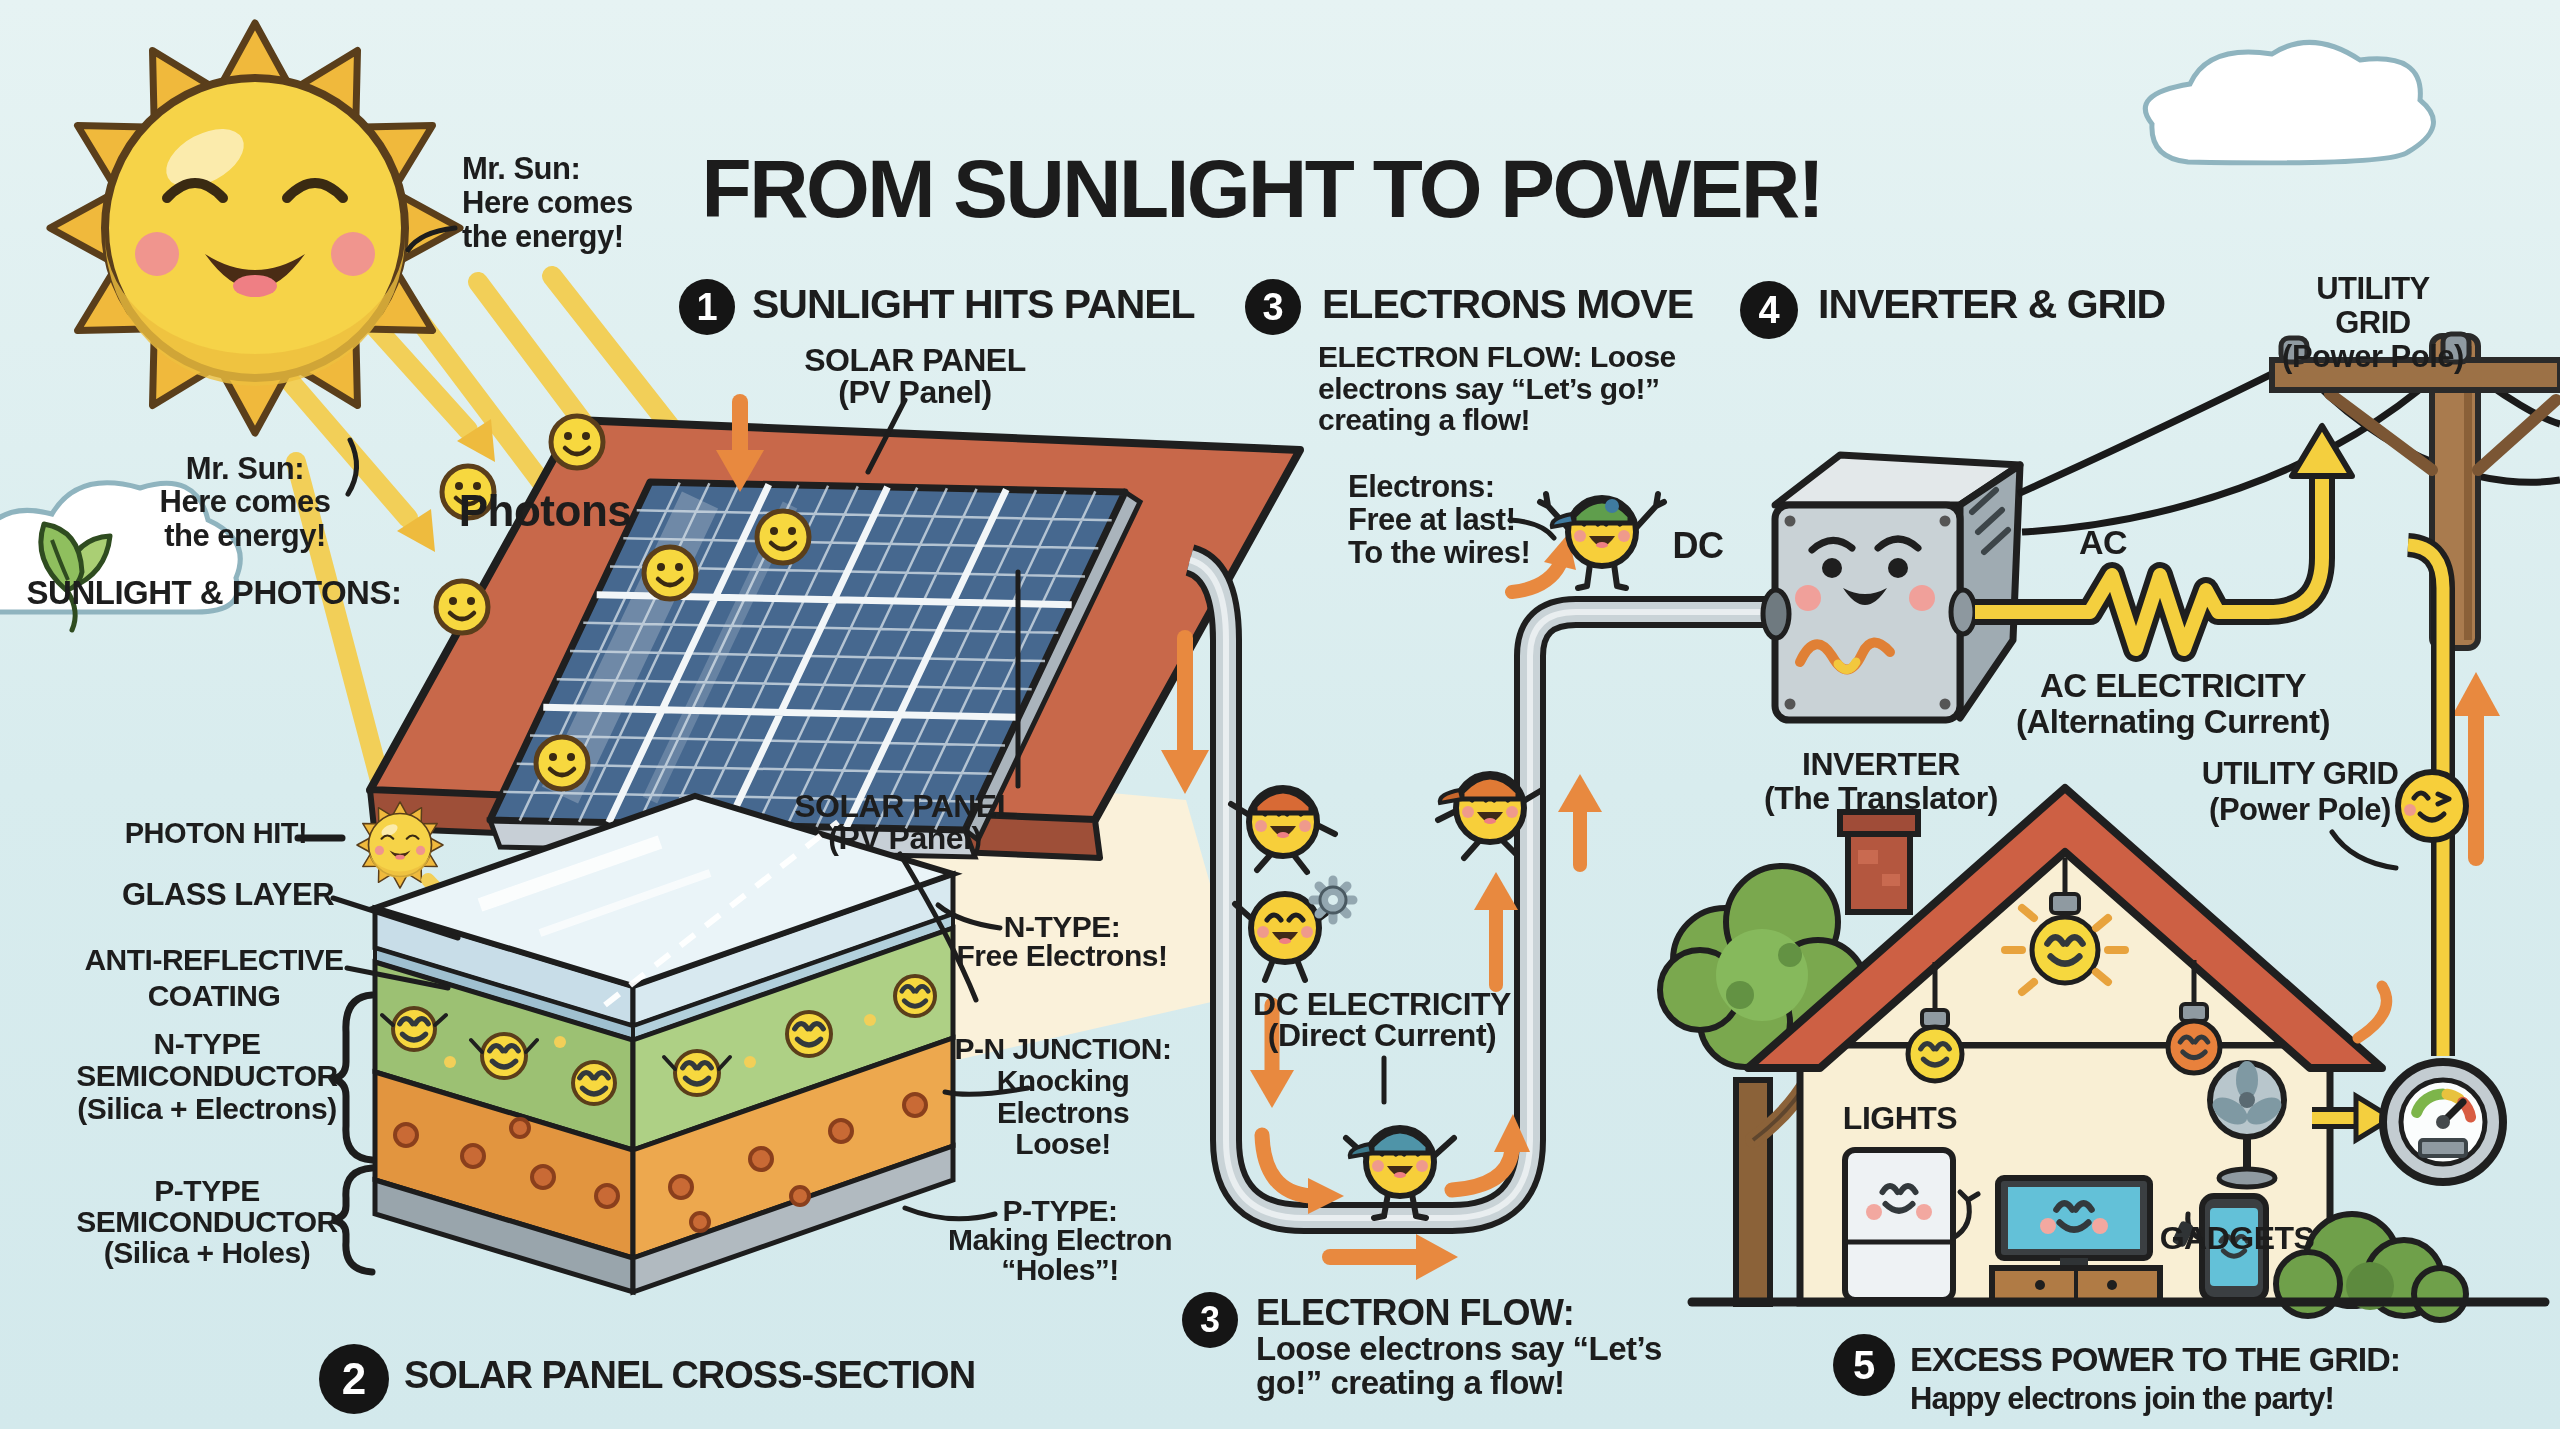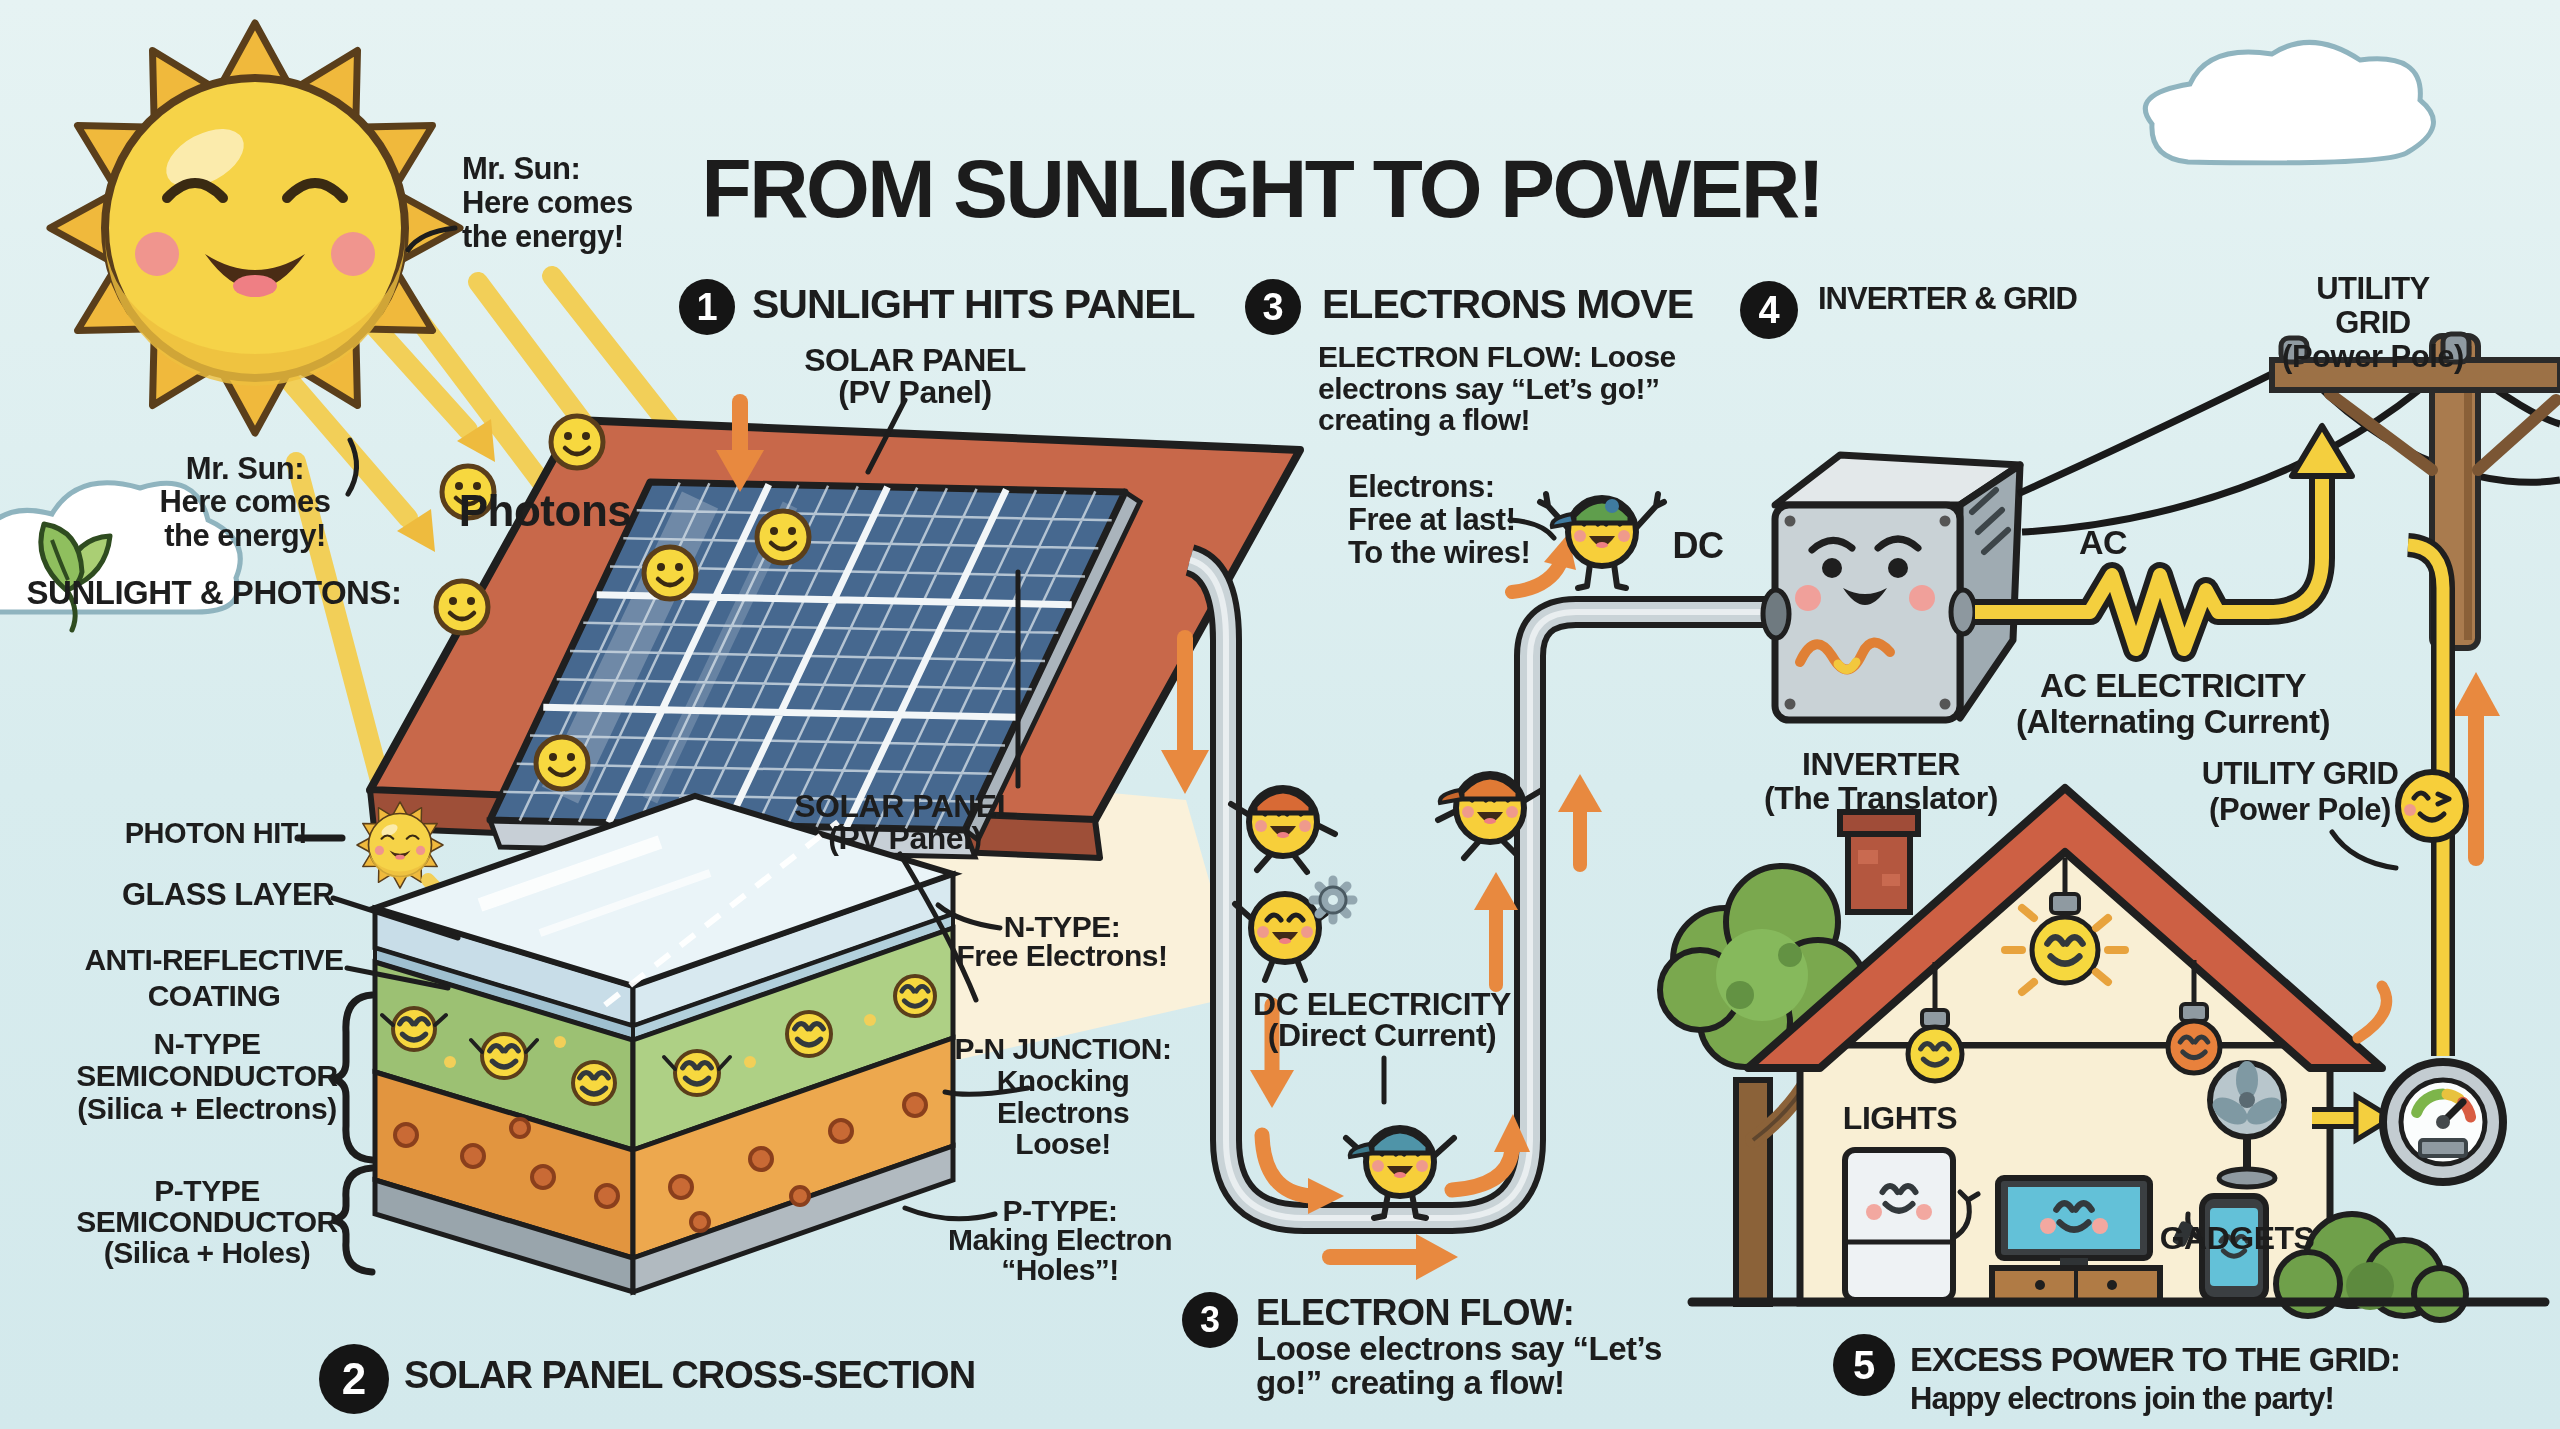--- a/index.html
+++ b/index.html
@@ -488,21 +488,21 @@
 <div class="badge" style="left:1182px;top:1292px;width:56px;height:56px;font-size:36px;">
   <span>3</span>
     </div>
 <div class="lbl" style="left:1256px;top:1294px;font-size:36px;">ELECTRON FLOW:</div>
 <div class="lbl" style="left:1256px;top:1332px;font-size:33px;line-height:1.03;">Loose electrons say “Let’s
 go!” creating a flow!</div>
 
 <div class="badge" style="left:1740px;top:281px;width:58px;height:58px;font-size:38px;">
   <span>4</span>
     </div>
-<div class="lbl" style="left:1818px;top:283px;font-size:31px;letter-spacing:-1px;">INVERTER &amp; GRID</div>
+<div class="lbl" style="left:1818px;top:283px;font-size:41px;letter-spacing:-1px;">INVERTER &amp; GRID</div>
 <div class="lbl c" style="left:2103px;top:525px;font-size:34px;">AC</div>
 <div class="lbl c" style="left:2173px;top:668px;font-size:33px;line-height:1.1;">AC ELECTRICITY
 (Alternating Current)</div>
 <div class="lbl c" style="left:1881px;top:748px;font-size:32px;line-height:1.06;">INVERTER
 (The Translator)</div>
 <div class="lbl c" style="left:2373px;top:272px;font-size:31px;line-height:1.1;">UTILITY GRID
 (Power Pole)</div>
 <div class="lbl c" style="left:2300px;top:756px;font-size:31px;line-height:1.16;">UTILITY GRID
 (Power Pole)</div>
 

